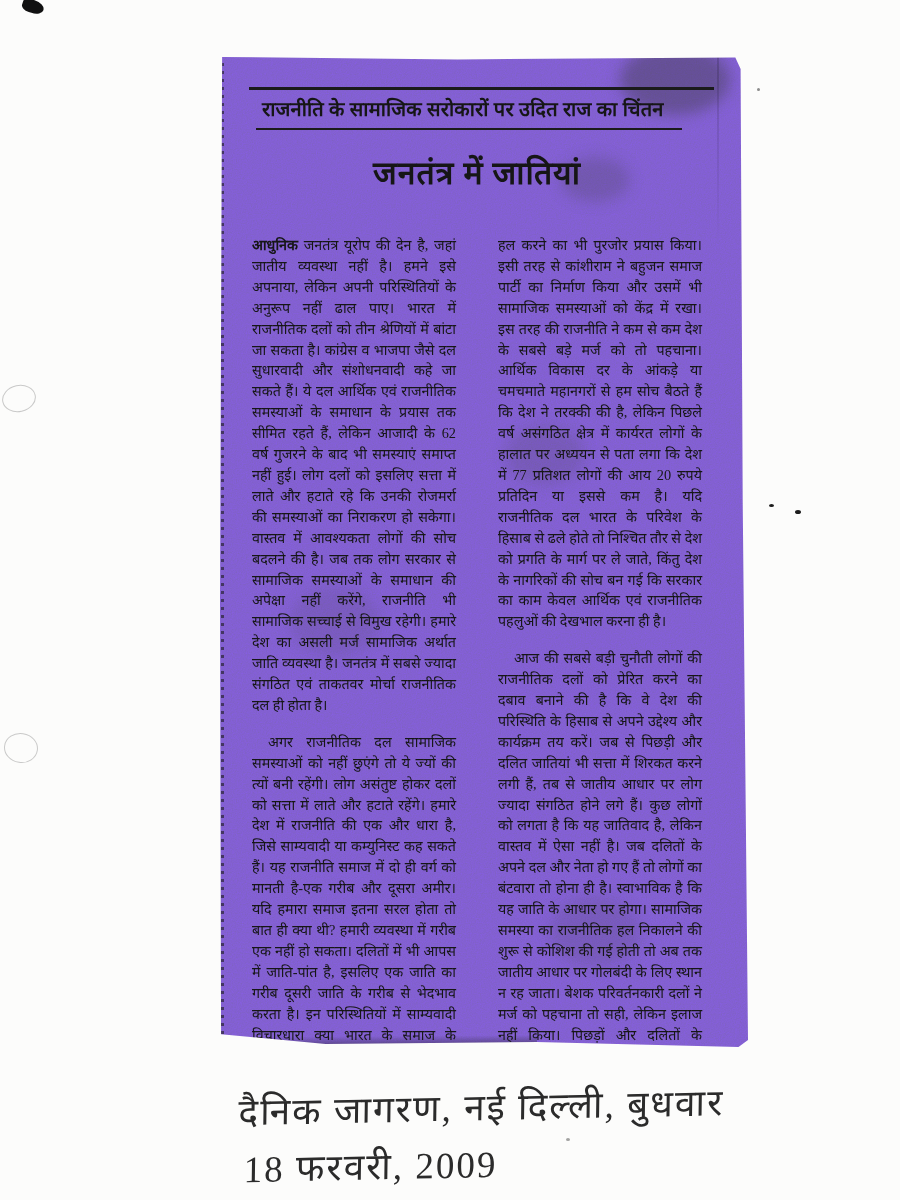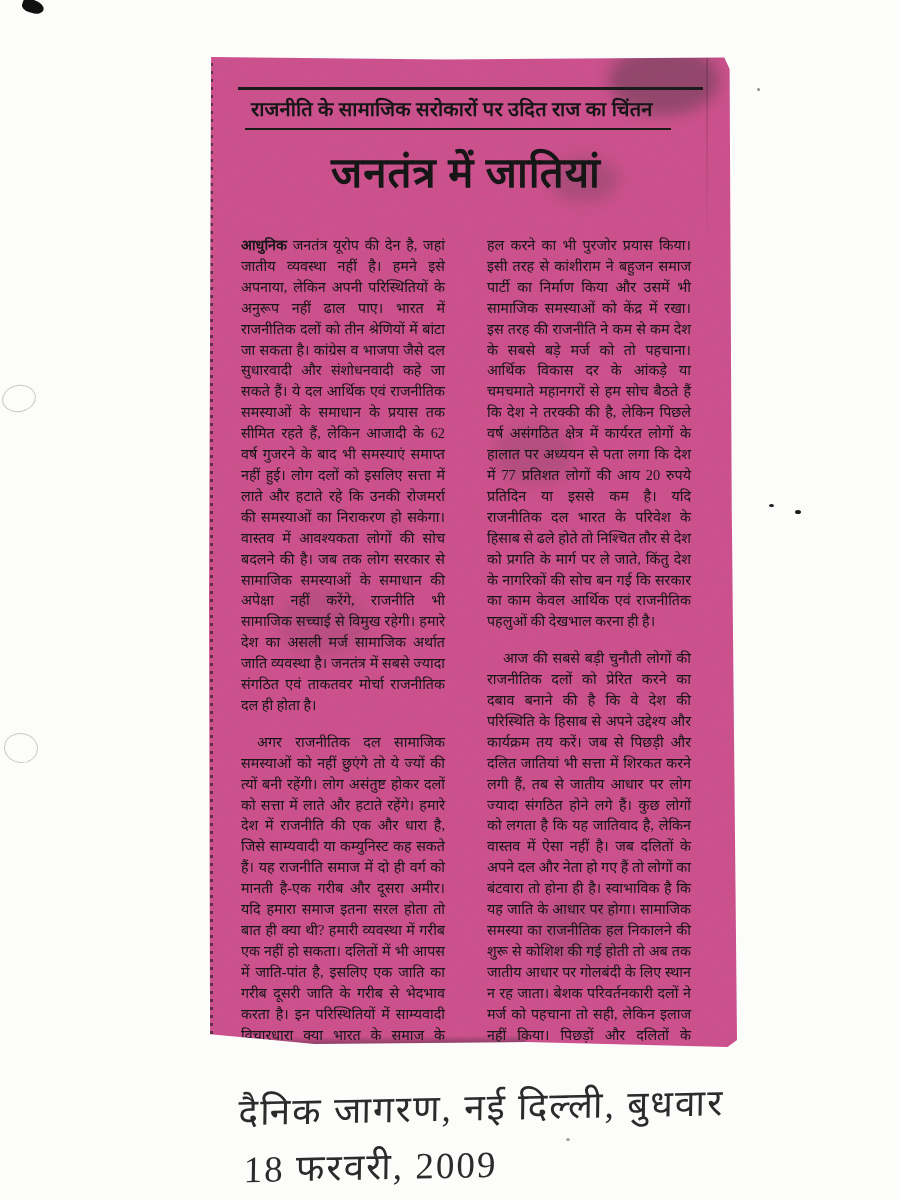--- a/index.html
+++ b/index.html
@@ -12,22 +12,22 @@
   .speck{position:absolute;background:#1c1c1c;border-radius:50%;}
   .punch-ring{
     position:absolute;border:1.6px solid rgba(140,140,140,.45);
     border-radius:50%;background:transparent;
   }
   .corner-mark{
     position:absolute;background:#111;border-radius:40% 60% 55% 45%;
   }
   
   .clipping{
-    position:absolute;left:209px;top:57px;width:528px;height:991px;
-    background:#ec4899;
+    position:absolute;left:220px;top:57px;width:528px;height:991px;
+    background:#8b5cf6;
     clip-path:polygon(0.4% 0%,45% 0.25%,97.6% 0.05%,98.6% 1.2%,99.0% 45%,100% 99.2%,98.2% 99.9%,60% 99.4%,20% 99.6%,0.2% 98.6%,0% 55%);
     filter:drop-shadow(0 0 1px rgba(0,0,0,.35));
     color:#161616;
   }
   .noise{position:absolute;left:0;top:0;width:100%;height:100%;opacity:.38;pointer-events:none;}
   .perforation{
     position:absolute;left:1px;top:6px;bottom:8px;width:3px;
     background:repeating-linear-gradient(to bottom,rgba(25,25,25,.8) 0 3px,rgba(25,25,25,0) 3px 8px);
     opacity:.75;
   }
@@ -44,21 +44,21 @@
   
   .content{position:relative;padding:30px 30px 0 16px;}
   .rule-top{border-top:3px solid #1b1b1b;margin:0 4px 0 13px;}
   .kicker{
     font-size:20px;line-height:34px;font-weight:600;
     padding:2px 0 2px 26px;letter-spacing:.2px;white-space:nowrap;
   }
   .kicker b{font-weight:800;}
   .rule-bottom{border-top:2.5px solid #1b1b1b;width:426px;margin-left:20px;}
   .headline{
-    margin:12px 0 0 0;font-size:42px;line-height:62px;font-weight:800;
+    margin:12px 0 0 0;font-size:32px;line-height:62px;font-weight:800;
     text-align:center;letter-spacing:1px;
   }
   .columns{display:flex;gap:10px;margin-top:15px;}
   .col{width:236px;font-size:14.3px;line-height:20.9px;text-align:justify;}
   .col p{margin:16px;}
   .col p.indent{text-indent:16px;}
   .lead{font-weight:800;}
   
   .handwritten{
     position:absolute;left:238px;top:1078px;width:600px;

